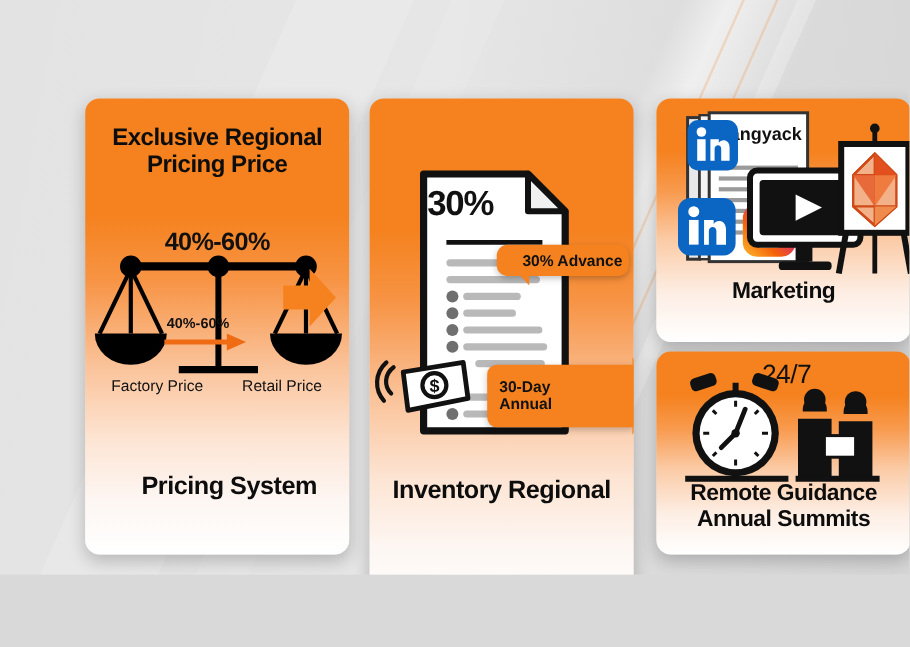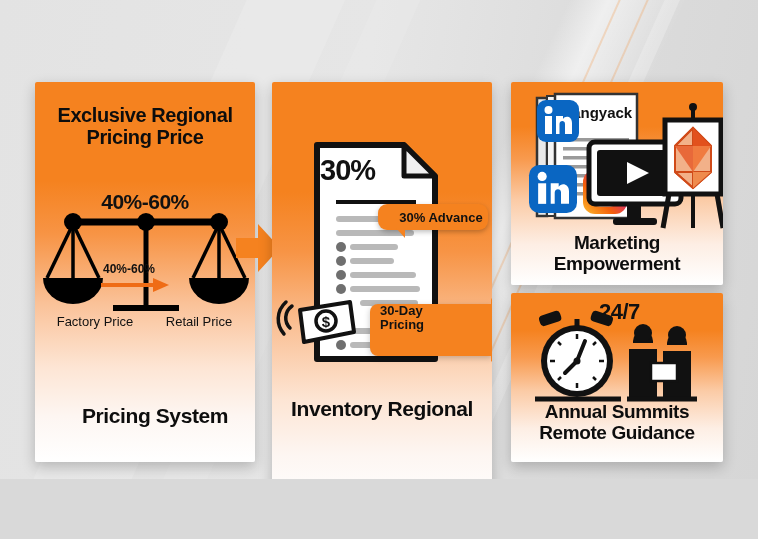--- a/index.html
+++ b/index.html
@@ -35,26 +35,27 @@
   .streak.o { background: rgba(245,130,31,.22); }
   .band-bottom {
     position: absolute; left: 0; top: 479px;
     width: 758px; height: 60px;
     background: #d9d9d9;
   }
 
   
   .card {
     position: absolute;
-    border-radius: 2px;
+    border-radius: 12px;
     background: linear-gradient(180deg,
         #f5821f 0%, #f5821f 30%, #f79b4a 45%,
         #fbc9a3 62%, #fdeadb 78%, #fdf7f3 90%, #ffffff 100%);
     box-shadow: 0 5px 14px rgba(0,0,0,.22);
     overflow: hidden;
+    margin-left: 36px;
   }
   .card.tall  { background: linear-gradient(180deg,#f5821f 0%,#f5821f 26%,#f79445 40%,#fac197 58%,#fde5d4 75%,#fdf6f2 88%,#ffffff 100%); }
   .card.short { background: linear-gradient(180deg,#f5821f 0%,#f5821f 22%,#f89a4e 38%,#fbcba6 58%,#fdeee4 80%,#ffffff 100%); }
 
   .card-title {
     position: absolute; left: 0; right: 0;
     text-align: center;
     font-weight: 700;
     color: #0d0d0d;
     letter-spacing: -.4px;
@@ -78,21 +79,21 @@
     font-size: 12px; font-weight: 700; color: #111;
   }
   .lbl-factory {
     position: absolute; left: 6px; top: 232px; width: 108px;
     text-align: center; font-size: 13px; font-weight: 400; color: #111;
   }
   .lbl-retail {
     position: absolute; right: 6px; top: 232px; width: 100px;
     text-align: center; font-size: 13px; font-weight: 400; color: #111;
   }
-  #card1 .foot-title { top: 322px; padding-left: 20px; }
+  #card1 .foot-title { top: 312px; padding-left: 20px; }
 
   
   #card2 { left: 272px; top: 82px; width: 220px; height: 424px; }
   #card2 .foot-title { top: 315px; }
   .doc-pct {
     position: absolute; left: 48px; top: 72px;
     font-size: 29px; font-weight: 700; color: #111; letter-spacing: -1px;
   }
   .bubble {
     position: absolute;
@@ -108,41 +109,41 @@
     left: 106px; top: 122px; width: 110px; height: 26px; font-size: 13px; padding-left: 16px;
   }
   #bubbleAdvance:after {
     content: ""; position: absolute; left: 18px; bottom: -8px;
     border-left: 9px solid transparent; border-right: 0 solid transparent;
     border-top: 10px solid #f5821f;
   }
   .arrow-banner {
     position: absolute; left: 98px; top: 222px; width: 122px; height: 52px;
     color: #111; font-weight: 700; font-size: 13px; line-height: 1.1;
-    display: flex; align-items: flex-start; padding-left: 10px;
+    display: flex; align-items: center; padding-left: 10px;
     background: #f5821f;
     border-radius: 8px 0 0 8px;
     box-shadow: 0 2px 6px rgba(0,0,0,.22);
   }
   .arrow-banner:after {
     content: ""; position: absolute; right: -25px; top: -6px;
     border-top: 32px solid transparent; border-bottom: 32px solid transparent;
     border-left: 26px solid #f5821f;
   }
 
   
   #card3 { left: 511px; top: 82px; width: 212px; height: 203px; }
   #card3 .foot-title { top: 150px; font-size: 19px; }
 
   
   #card4 { left: 511px; top: 293px; width: 212px; height: 169px; }
   #card4 .foot-title { top: 108px; font-size: 19px; }
   .twentyfour {
     position: absolute; left: 88px; top: 6px;
-    font-size: 22px; font-weight: 700; color: #111; letter-spacing: -.5px;
+    font-size: 22px; font-weight: 400; color: #111; letter-spacing: -.5px;
   }
 
   
   #connector { position: absolute; left: 236px; top: 222px; width: 44px; height: 52px; }
 
   svg { display: block; overflow: visible; }
 </style>
 </head>
 <body>
 
@@ -241,21 +242,21 @@
         <path d="M20 14 L70 6 L74 36 L24 46 Z" fill="#fff" stroke="#111" stroke-width="4" stroke-linejoin="round"></path>
         <circle cx="46" cy="25" r="10" fill="none" stroke="#111" stroke-width="3.5"></circle>
         <text x="46" y="31" font-size="15" font-weight="700" text-anchor="middle" fill="#111" font-family="Liberation Sans, sans-serif">$</text>
         <path d="M12 10 C4 16 4 26 10 32" fill="none" stroke="#111" stroke-width="3.5" stroke-linecap="round"></path>
         <path d="M6  6 C-4 15 -4 29 4 38" fill="none" stroke="#111" stroke-width="3.5" stroke-linecap="round"></path>
       </svg>
 
       <div class="arrow-banner">
         <span>
           <span>30-Day</span><br>
-          <span>Pricing</span>
+          <span>Annual</span>
         </span>
       </div>
 
       <div class="card-title foot-title">Inventory Regional</div>
     </div>
 
     <div class="card short" id="card3">
 
       <svg style="position:absolute;left:22px;top:10px;" width="110" height="130" viewBox="0 0 110 130">
         <rect x="4" y="6" width="10" height="118" fill="#e9e9e9" stroke="#333" stroke-width="2.5"></rect>
@@ -321,21 +322,20 @@
         <path d="M34 44 L52 44 L34 70 Z" fill="#f07b3f"></path>
         <path d="M16 44 L34 44 L34 70 Z" fill="#e8693a"></path>
         <path d="M34 70 L52 70 L34 86 Z" fill="#ef8b4d"></path>
         <line x1="10" y1="92" x2="4" y2="126" stroke="#111" stroke-width="5"></line>
         <line x1="58" y1="92" x2="64" y2="126" stroke="#111" stroke-width="5"></line>
         <line x1="34" y1="92" x2="34" y2="126" stroke="#111" stroke-width="4"></line>
       </svg>
 
       <div class="card-title foot-title">
         <div>Marketing</div>
-        <div>Empowerment</div>
       </div>
     </div>
 
     <div class="card short" id="card4">
 
       <div class="twentyfour">24/7</div>
 
       <svg style="position:absolute;left:18px;top:18px;" width="96" height="92" viewBox="0 0 96 92">
         <rect x="10" y="2" width="22" height="11" rx="4" fill="#111" transform="rotate(-18 21 7)"></rect>
         <rect x="62" y="2" width="22" height="11" rx="4" fill="#111" transform="rotate(18 73 7)"></rect>
@@ -363,21 +363,21 @@
         <circle cx="20" cy="14" r="9" fill="#111"></circle>
         <path d="M6 30 h28 v48 h-28 Z" fill="#111"></path>
         <path d="M44 24 a10 10 0 0 1 20 0 v2 h-20 Z" fill="#111"></path>
         <circle cx="54" cy="16" r="9" fill="#111"></circle>
         <path d="M40 32 h28 v46 h-28 Z" fill="#111"></path>
         <rect x="28" y="44" width="26" height="18" fill="#fff" stroke="#111" stroke-width="2.5"></rect>
         <line x1="4" y1="80" x2="74" y2="80" stroke="#111" stroke-width="5"></line>
       </svg>
 
       <div class="card-title foot-title">
+        <div>Remote Guidance</div>
         <div>Annual Summits</div>
-        <div>Remote Guidance</div>
       </div>
     </div>
 
   </div>
 
   <div class="band-bottom"></div>
 </div>
 
 </body></html>

